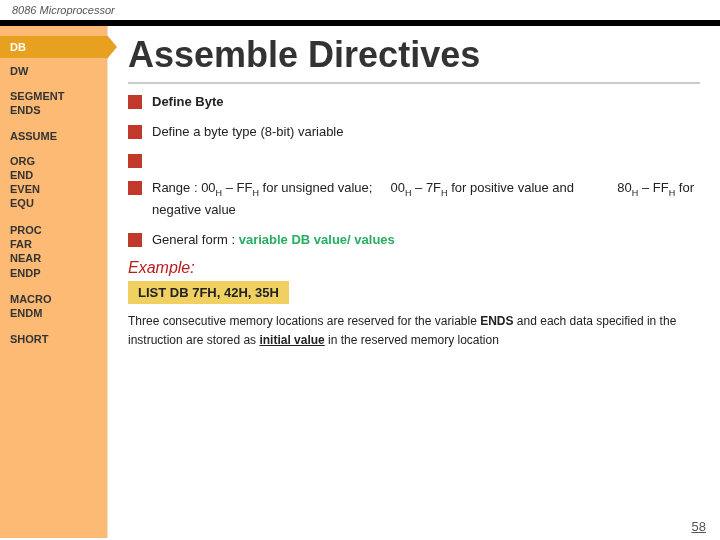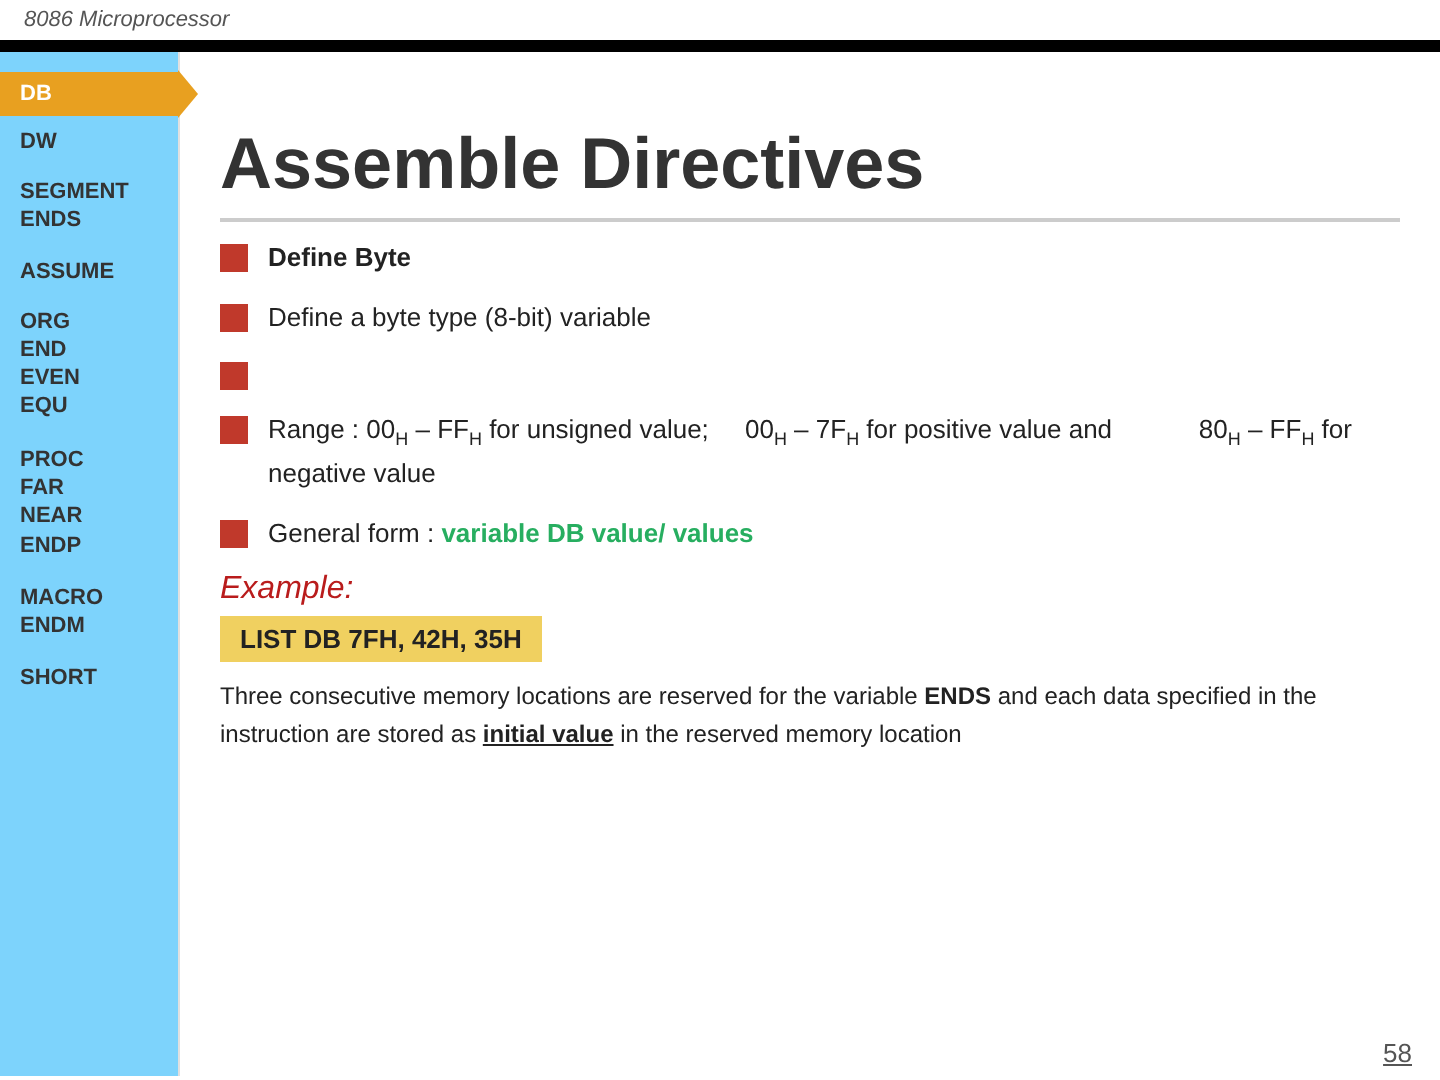--- a/index.html
+++ b/index.html
@@ -23,22 +23,22 @@
     }
 
     
     .main-layout {
       display: flex;
       height: calc(540px - 28px);
     }
 
     
     .sidebar {
-      width: 90px;
-      background: #7dd3fc;
+      width: 108px;
+      background: #fdba74;
       padding: 10px 0;
       border-right: 1px solid #e0e0e0;
       display: flex;
       flex-direction: column;
       gap: 2px;
     }
 
     .sidebar-item {
       padding: 5px 10px;
       font-size: 11px;
@@ -63,21 +63,20 @@
       border-top: 12px solid transparent;
       border-bottom: 12px solid transparent;
       z-index: 10;
     }
 
     
     .content {
       flex: 1;
       padding: 8px 20px;
       overflow: hidden;
-      margin-top: 27px;
     }
 
     
     .page-title {
       font-size: 36px;
       font-weight: bold;
       color: #333;
       margin-bottom: 8px;
       border-bottom: 2px solid #ccc;
       padding-bottom: 6px;

